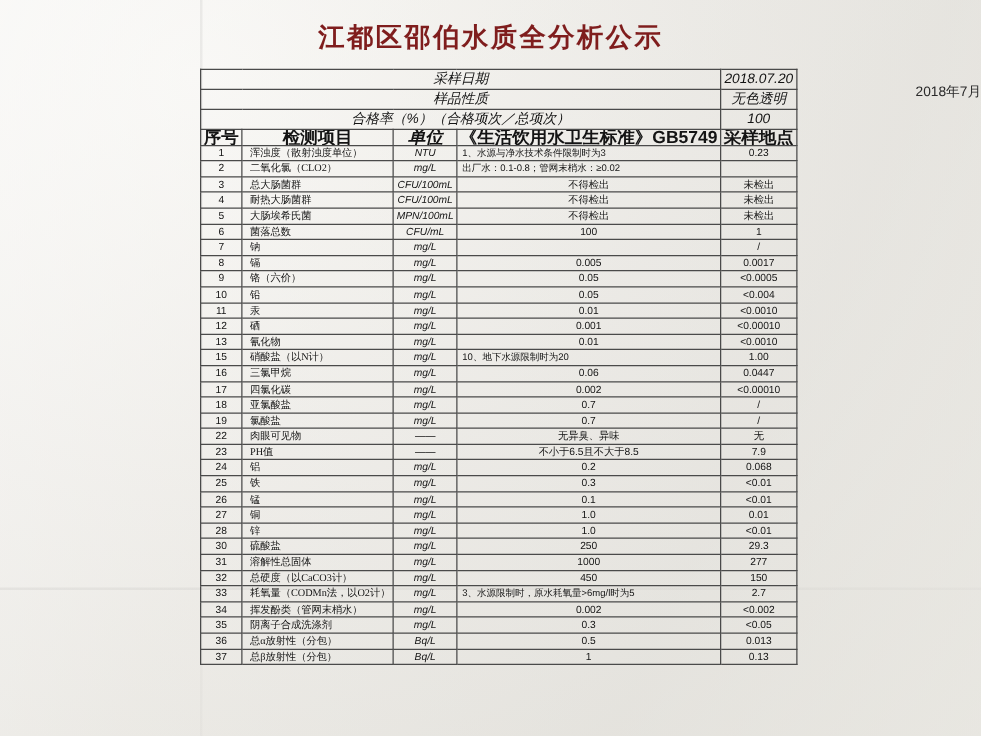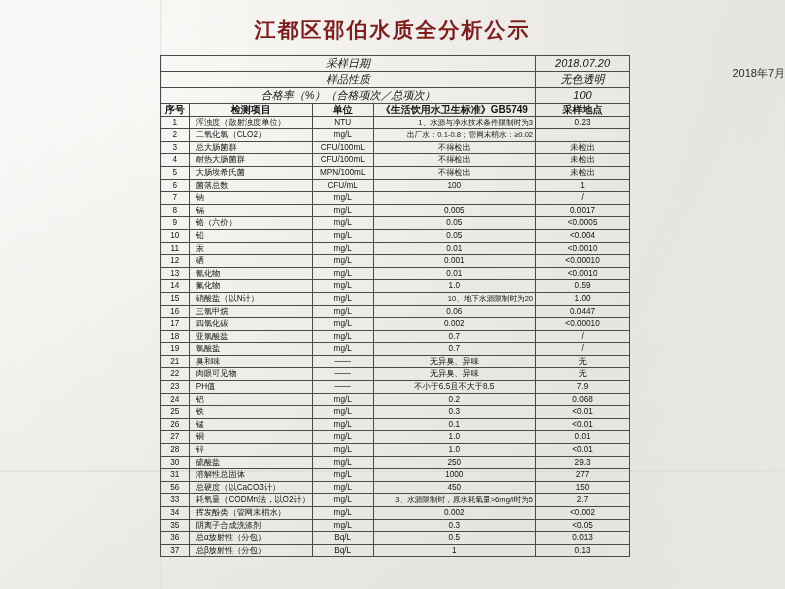--- a/index.html
+++ b/index.html
@@ -54,30 +54,30 @@
   }
   td{
     border:1px solid #4a4a4a;
     padding:0 2px;
     height:11.6px;
     line-height:11.6px;
     text-align:center;
     white-space:nowrap;
     overflow:hidden;
   }
-  .hdrrow td{font-weight:bold;font-size:10px;}
-  .left{text-align:right;padding-left:4px;}
+  .hdrrow td{font-weight:bold;font-size:14px;}
+  .left{text-align:left;padding-left:4px;}
   .topblock td{height:15px;line-height:15px;font-size:11px;font-style:italic;}
   .colno{width:26px;}
   .colitem{width:110px;margin-left:16px;}
-  .colunit{width:62px;}
+  .colunit{width:62px;font-style:italic;}
   .colstd{width:162px;}
   .colres{width:110px;}
   .smallnote{font-size:7.6px;}
-  .rowitem{text-align:left;padding-left:6px;}
+  .rowitem{text-align:left;padding-left:6px;font-family:Liberation Serif, serif;}
 </style>
 </head>
 <body>
 
 <div class="paper"></div>
 <div class="fold1"></div>
 <div class="fold2"></div>
 
 <div class="doc">
 
@@ -191,27 +191,20 @@
             <td class="colres">&lt;0.00010</td>
           </tr>
           <tr>
             <td class="colno">13</td>
             <td class="colitem rowitem">氰化物</td>
             <td class="colunit">mg/L</td>
             <td class="colstd">0.01</td>
             <td class="colres">&lt;0.0010</td>
           </tr>
           <tr>
-            <td class="colno">14</td>
-            <td class="colitem rowitem">氟化物</td>
-            <td class="colunit">mg/L</td>
-            <td class="colstd">1.0</td>
-            <td class="colres">0.59</td>
-          </tr>
-          <tr>
             <td class="colno">15</td>
             <td class="colitem rowitem">硝酸盐（以N计）</td>
             <td class="colunit">mg/L</td>
             <td class="colstd smallnote left">10、地下水源限制时为20</td>
             <td class="colres">1.00</td>
           </tr>
           <tr>
             <td class="colno">16</td>
             <td class="colitem rowitem">三氯甲烷</td>
             <td class="colunit">mg/L</td>
@@ -231,27 +224,20 @@
             <td class="colunit">mg/L</td>
             <td class="colstd">0.7</td>
             <td class="colres">/</td>
           </tr>
           <tr>
             <td class="colno">19</td>
             <td class="colitem rowitem">氯酸盐</td>
             <td class="colunit">mg/L</td>
             <td class="colstd">0.7</td>
             <td class="colres">/</td>
-          </tr>
-          <tr>
-            <td class="colno">21</td>
-            <td class="colitem rowitem">臭和味</td>
-            <td class="colunit">——</td>
-            <td class="colstd">无异臭、异味</td>
-            <td class="colres">无</td>
           </tr>
           <tr>
             <td class="colno">22</td>
             <td class="colitem rowitem">肉眼可见物</td>
             <td class="colunit">——</td>
             <td class="colstd">无异臭、异味</td>
             <td class="colres">无</td>
           </tr>
           <tr>
             <td class="colno">23</td>
@@ -303,21 +289,21 @@
             <td class="colres">29.3</td>
           </tr>
           <tr>
             <td class="colno">31</td>
             <td class="colitem rowitem">溶解性总固体</td>
             <td class="colunit">mg/L</td>
             <td class="colstd">1000</td>
             <td class="colres">277</td>
           </tr>
           <tr>
-            <td class="colno">56</td>
+            <td class="colno">32</td>
             <td class="colitem rowitem">总硬度（以CaCO3计）</td>
             <td class="colunit">mg/L</td>
             <td class="colstd">450</td>
             <td class="colres">150</td>
           </tr>
           <tr>
             <td class="colno">33</td>
             <td class="colitem rowitem">耗氧量（CODMn法，以O2计）</td>
             <td class="colunit">mg/L</td>
             <td class="colstd smallnote left">3、水源限制时，原水耗氧量&gt;6mg/l时为5</td>

